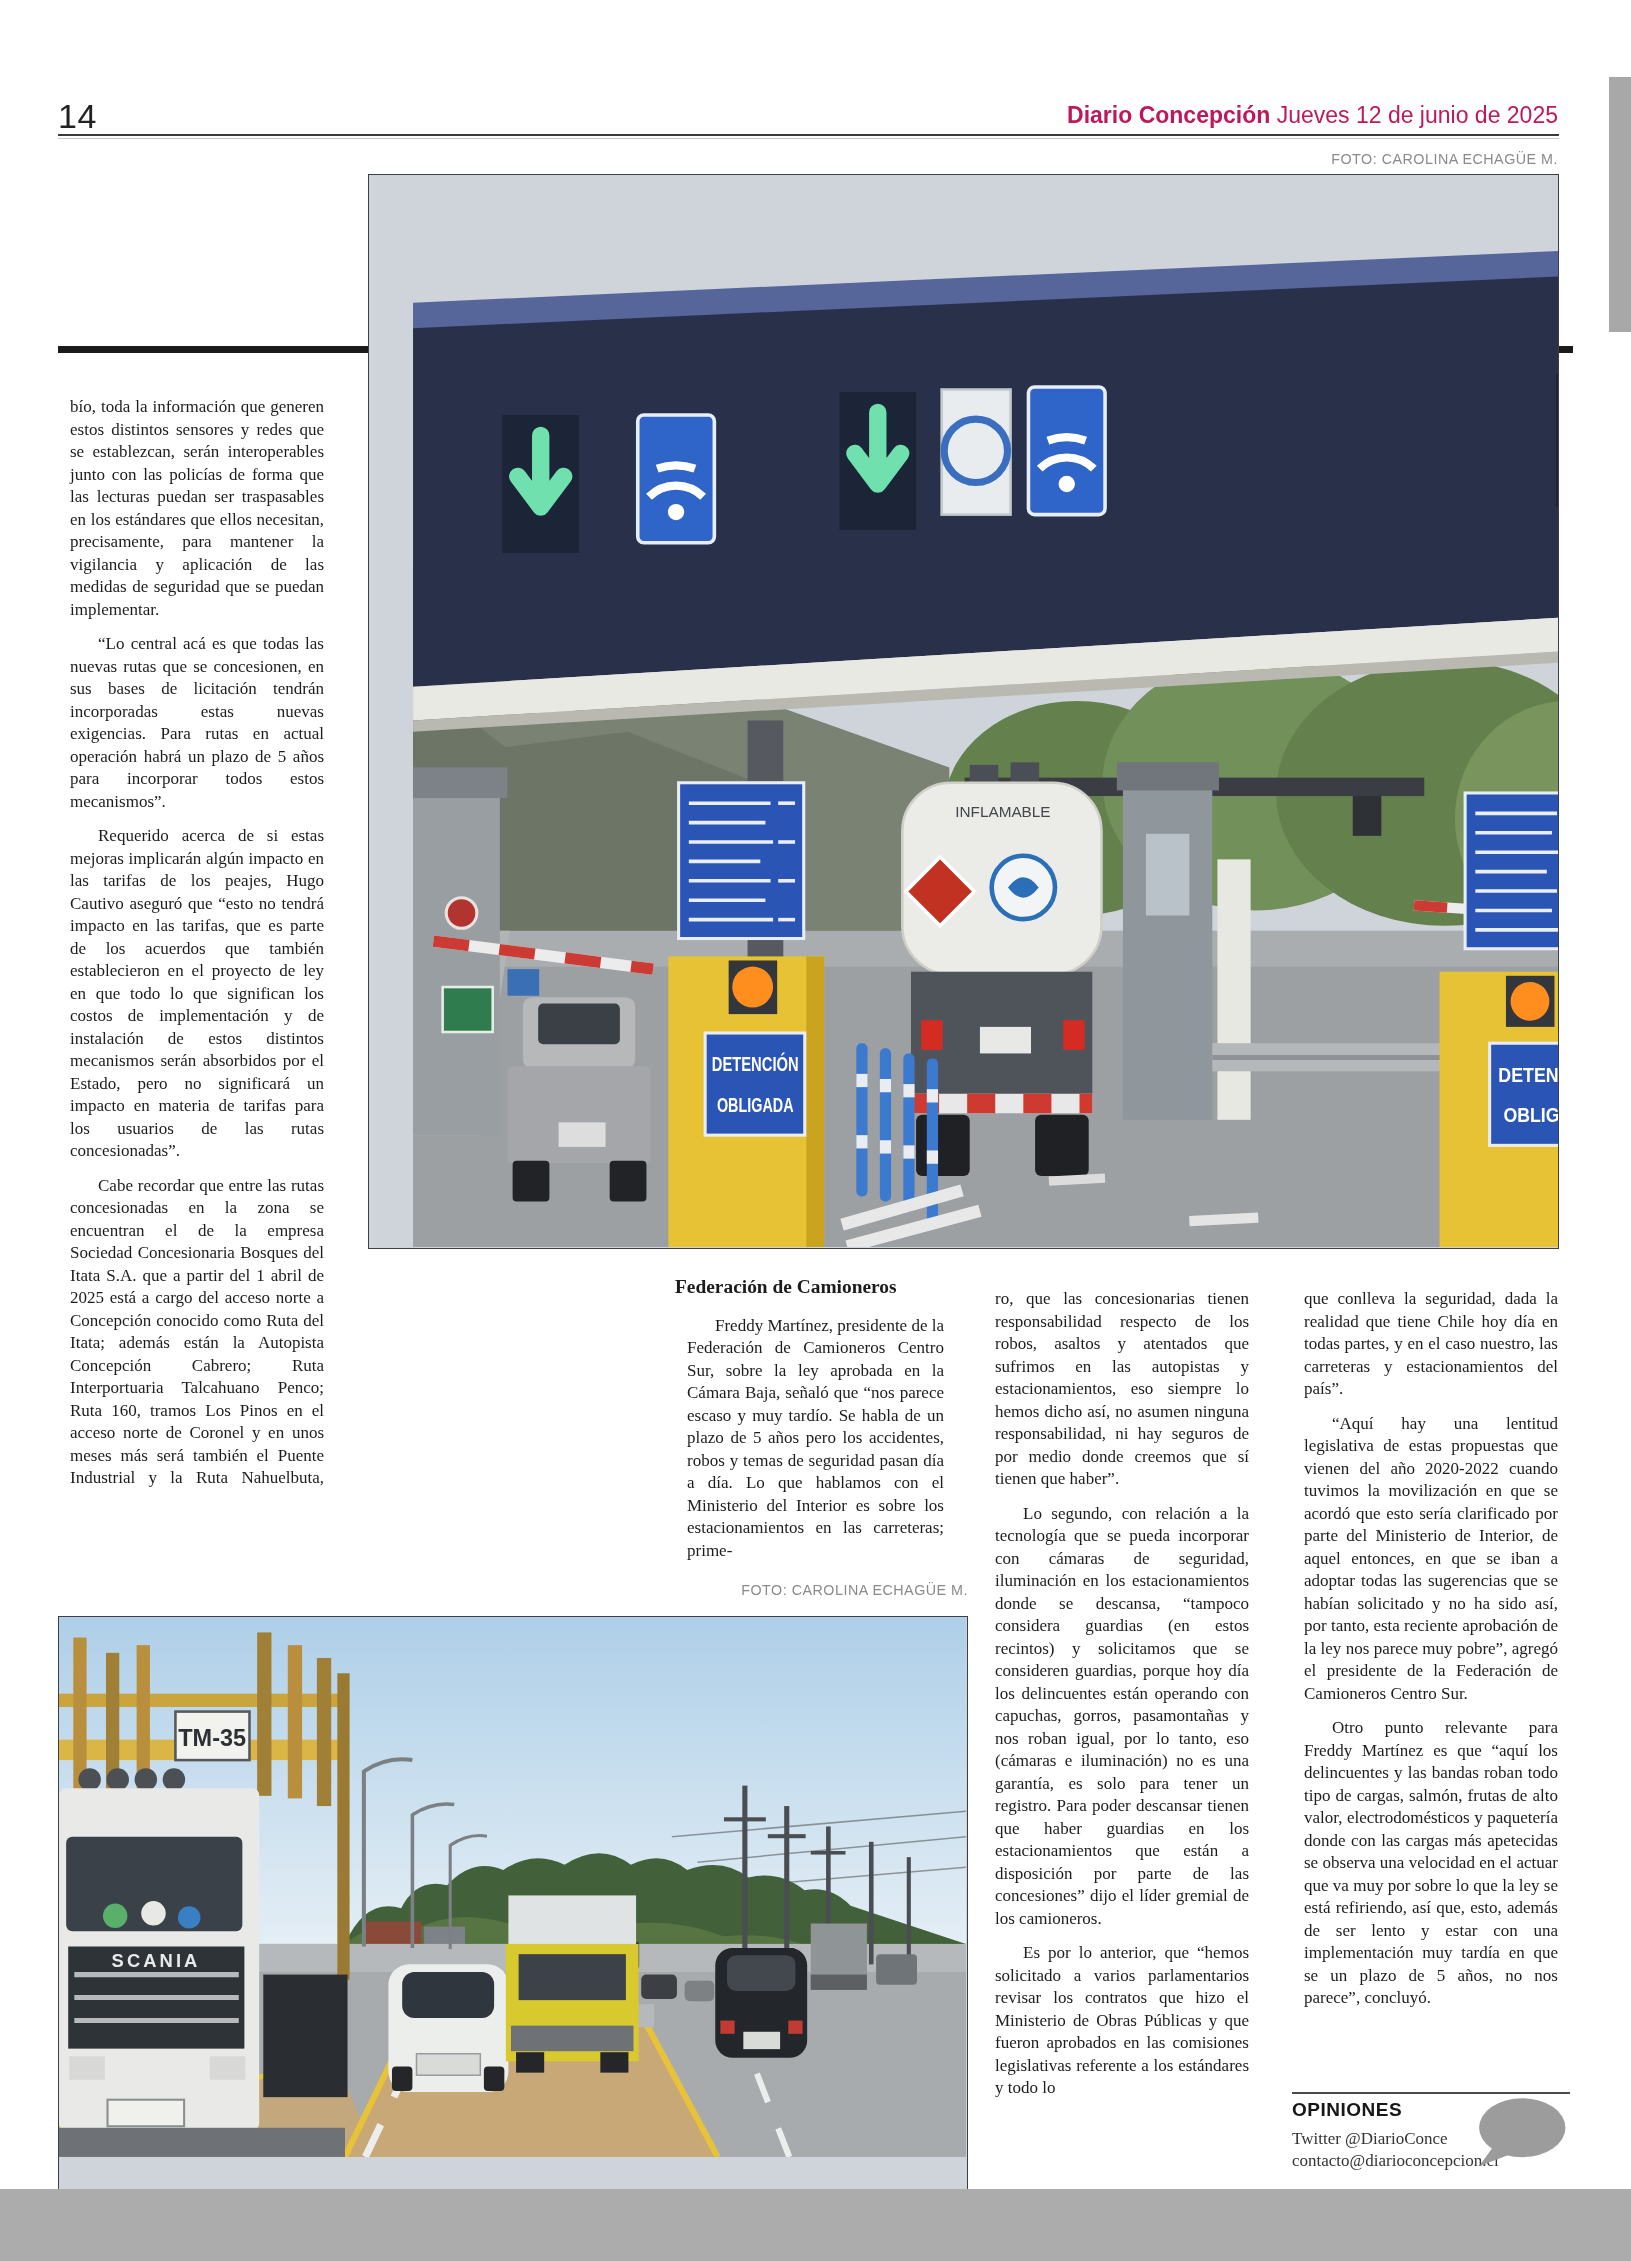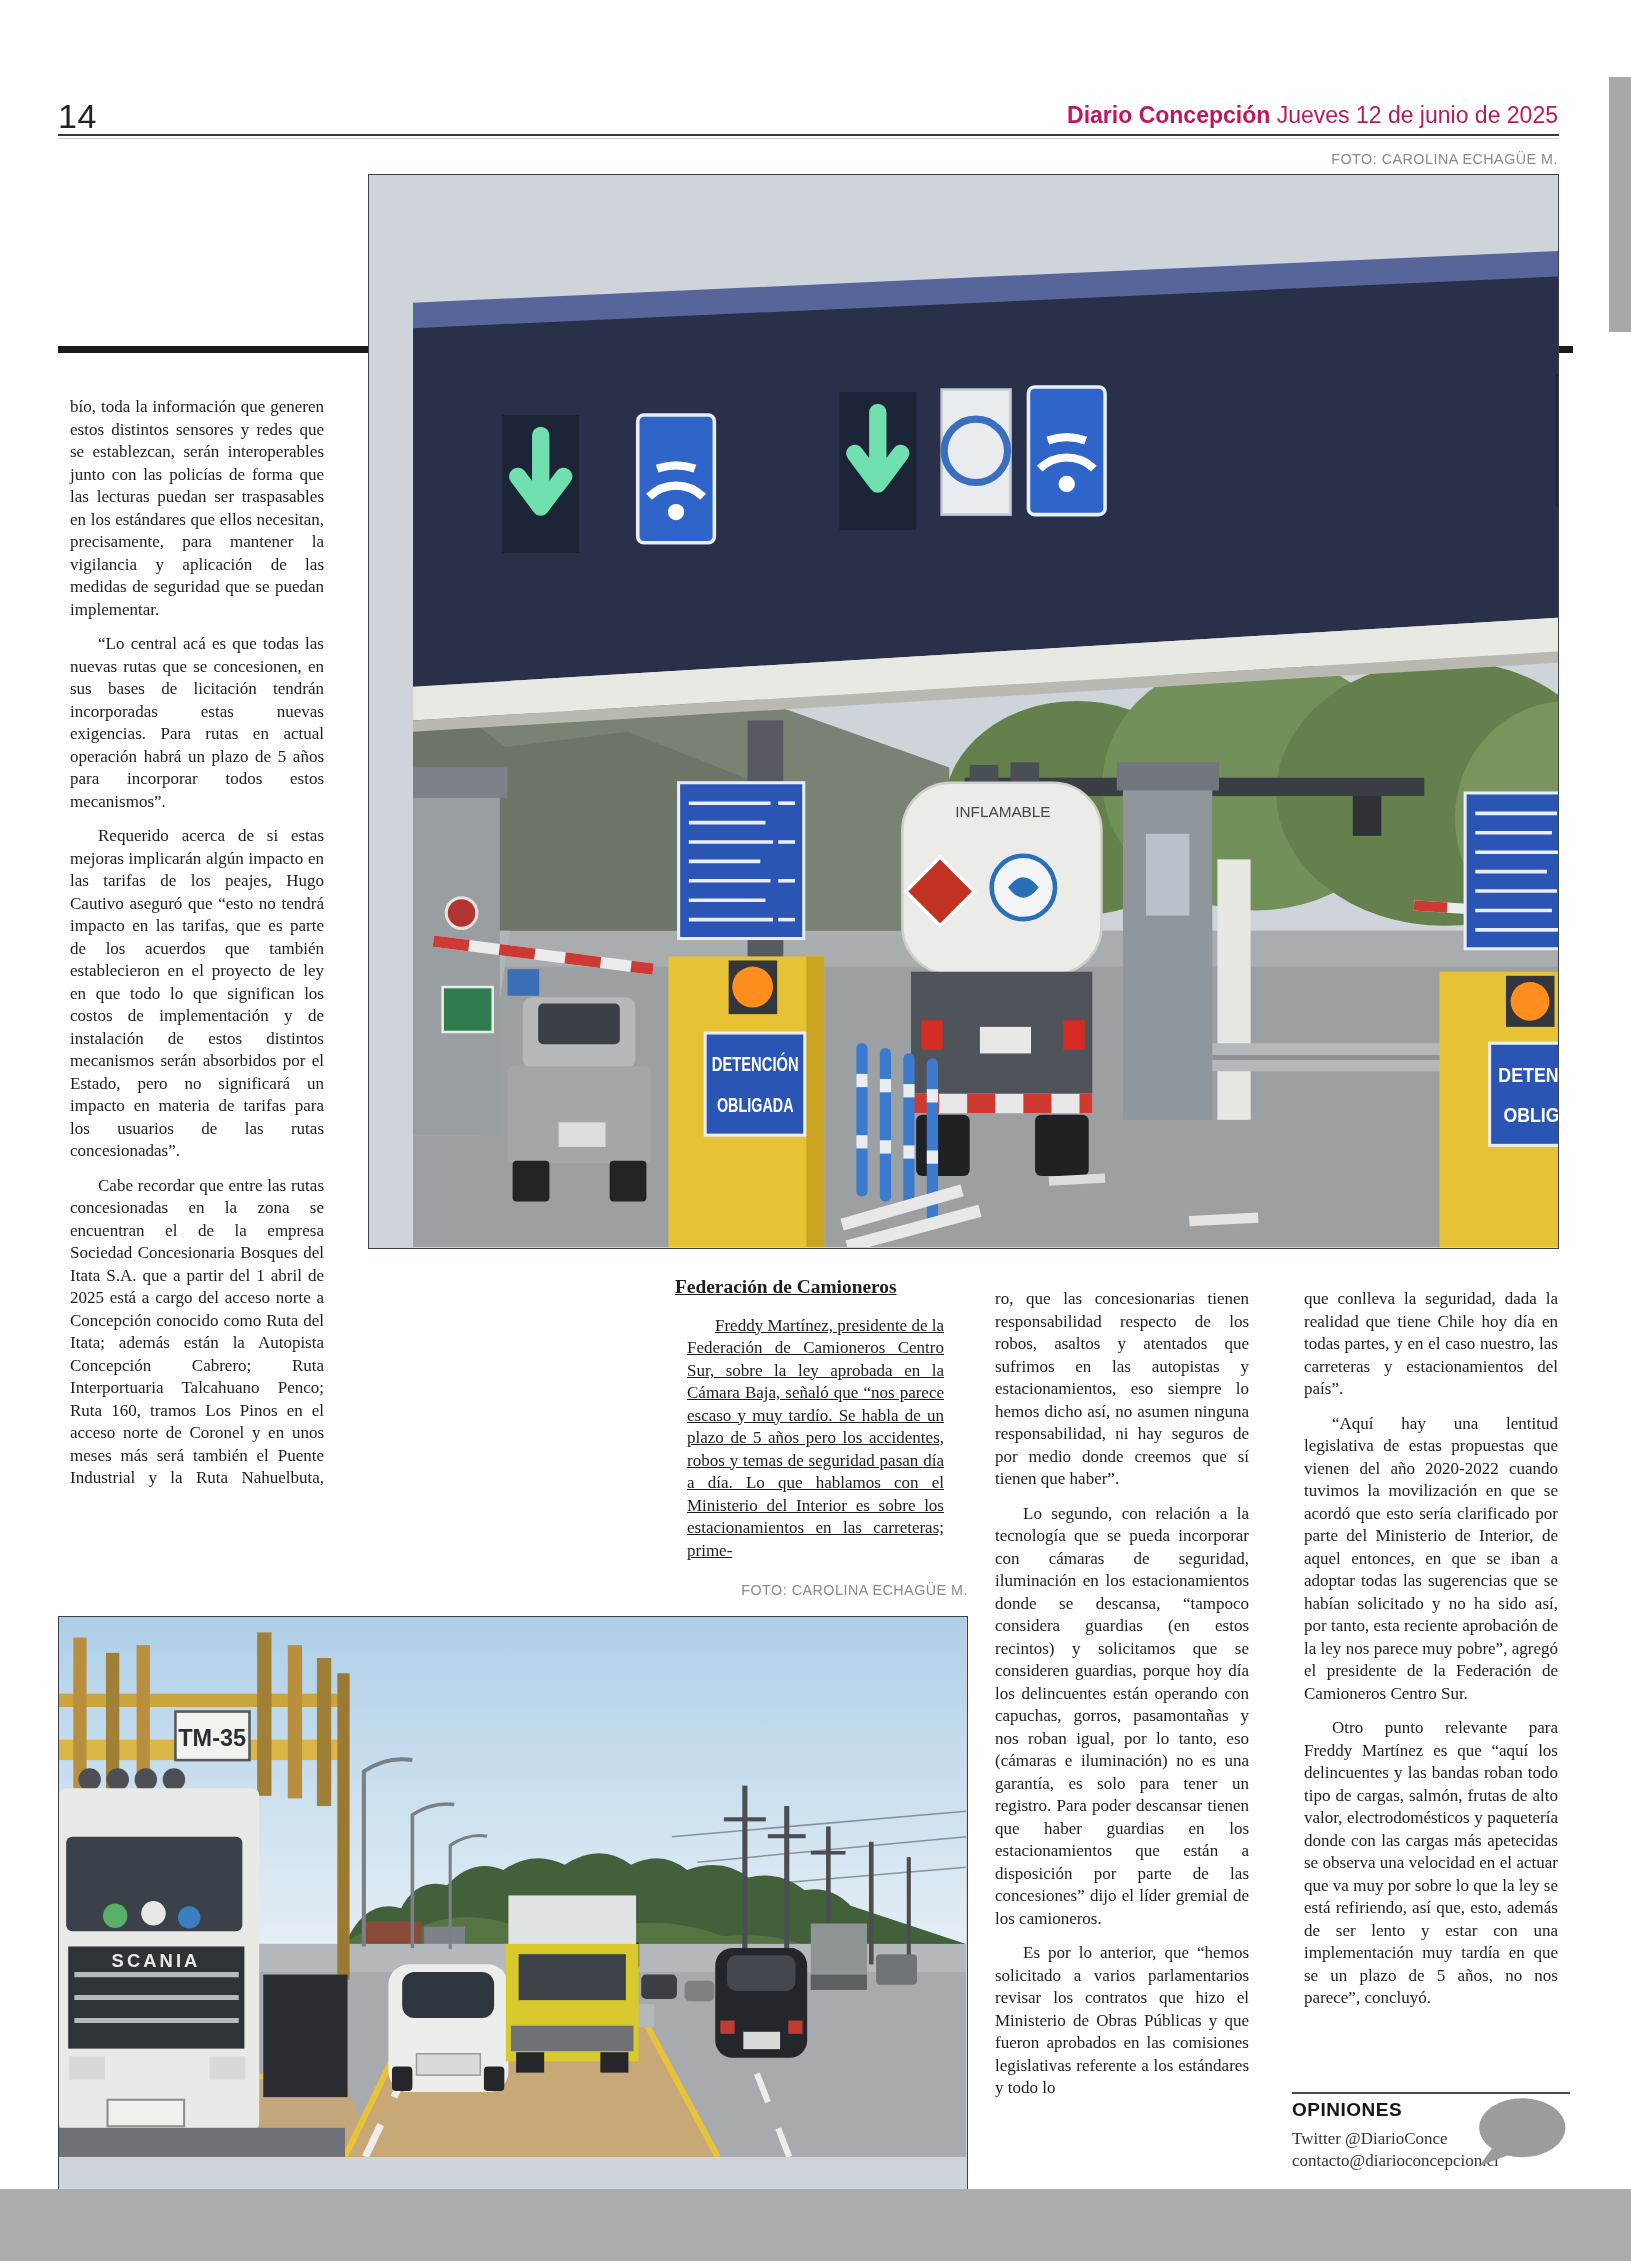--- a/index.html
+++ b/index.html
@@ -208,21 +208,21 @@
     </svg>
   </div>
 
   <div class="abs col" style="left:58px;top:384px;width:278px;height:1103px;">
     <p>bío, toda la información que generen estos distintos sensores y redes que se establezcan, serán interoperables junto con las policías de forma que las lecturas puedan ser traspasables en los estándares que ellos necesitan, precisamente, para mantener la vigilancia y aplicación de las medidas de seguridad que se puedan implementar.</p>
     <p class="ind">“Lo central acá es que todas las nuevas rutas que se concesionen, en sus bases de licitación tendrán incorporadas estas nuevas exigencias. Para rutas en actual operación habrá un plazo de 5 años para incorporar todos estos mecanismos”.</p>
     <p class="ind">Requerido acerca de si estas mejoras implicarán algún impacto en las tarifas de los peajes, Hugo Cautivo aseguró que “esto no tendrá impacto en las tarifas, que es parte de los acuerdos que también establecieron en el proyecto de ley en que todo lo que significan los costos de implementación y de instalación de estos distintos mecanismos serán absorbidos por el Estado, pero no significará un impacto en materia de tarifas para los usuarios de las rutas concesionadas”.</p>
     <p class="ind">Cabe recordar que entre las rutas concesionadas en la zona se encuentran el de la empresa Sociedad Concesionaria Bosques del Itata S.A. que a partir del 1 abril de 2025 está a cargo del acceso norte a Concepción conocido como Ruta del Itata; además están la Autopista Concepción Cabrero; Ruta Interportuaria Talcahuano Penco; Ruta 160, tramos Los Pinos en el acceso norte de Coronel y en unos meses más será también el Puente Industrial y la Ruta Nahuelbuta, cuando entren en operación.</p>
   </div>
 
-  <div class="abs" style="left:675px;top:1275px;width:281px;text-decoration:underline;">
+  <div class="abs" style="left:675px;top:1275px;width:281px;">
     <h3 class="sechead">Federación de Camioneros</h3>
     <div class="col" style="height:278px;">
       <p class="ind">Freddy Martínez, presidente de la Federación de Camioneros Centro Sur, sobre la ley aprobada en la Cámara Baja, señaló que “nos parece escaso y muy tardío. Se habla de un plazo de 5 años pero los accidentes, robos y temas de seguridad pasan día a día. Lo que hablamos con el Ministerio del Interior es sobre los estacionamientos en las carreteras; prime-</p>
     </div>
   </div>
   <div class="abs credit" style="left:675px;top:1582px;width:293px;text-align:right;">FOTO: CAROLINA ECHAGÜE M.</div>
 
   <div class="abs col" style="left:983px;top:1276px;width:278px;height:878px;">
     <p>ro, que las concesionarias tienen responsabilidad respecto de los robos, asaltos y atentados que sufrimos en las autopistas y estacionamientos, eso siempre lo hemos dicho así, no asumen ninguna responsabilidad, ni hay seguros de por medio donde creemos que sí tienen que haber”.</p>
     <p class="ind">Lo segundo, con relación a la tecnología que se pueda incorporar con cámaras de seguridad, iluminación en los estacionamientos donde se descansa, “tampoco considera guardias (en estos recintos) y solicitamos que se consideren guardias, porque hoy día los delincuentes están operando con capuchas, gorros, pasamontañas y nos roban igual, por lo tanto, eso (cámaras e iluminación) no es una garantía, es solo para tener un registro. Para poder descansar tienen que haber guardias en los estacionamientos que están a disposición por parte de las concesiones” dijo el líder gremial de los camioneros.</p>

